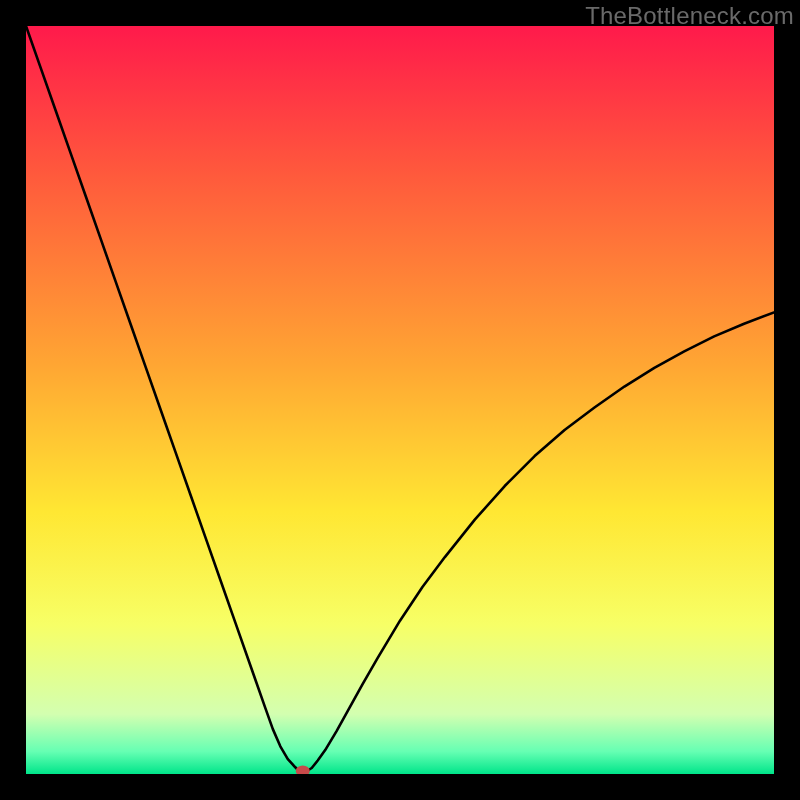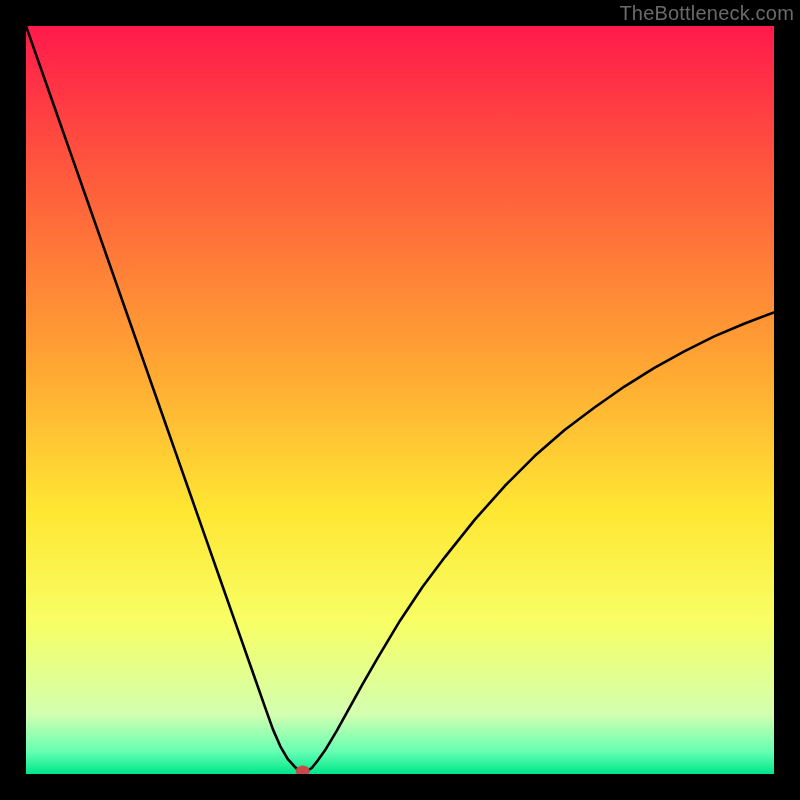--- a/index.html
+++ b/index.html
@@ -21,21 +21,21 @@
     position: absolute;
     left: 26px;
     top: 26px;
     width: 748px;
     height: 748px;
   }
   .watermark {
     position: absolute;
     top: 2px;
     right: 6px;
-    font-size: 20px;
+    font-size: 24px;
     font-weight: 500;
     color: #6a6a6a;
     letter-spacing: 0.2px;
   }
   svg { display: block; }
 </style>
 </head>
 <body>
 
 <div class="frame">

